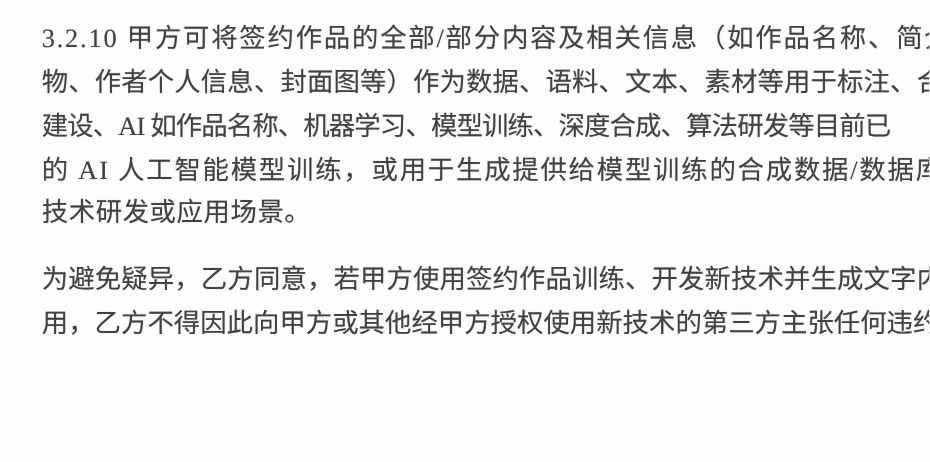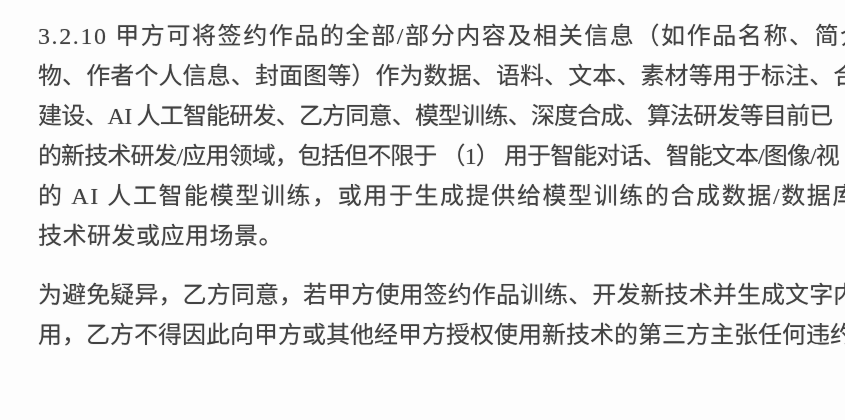--- a/index.html
+++ b/index.html
@@ -32,35 +32,34 @@
     height: 40px;
     overflow: visible;      
   }
   
   .l1 { letter-spacing: 1.6px; }
   .l2 { letter-spacing: 0.1px; }
   .l3 { letter-spacing: -0.8px; }
   .l4 { letter-spacing: -0.9px; }
   .l5 { letter-spacing: -0.7px; }
   .l6 { letter-spacing: 1.6px; }
-  .l7 { letter-spacing: 0.5px; }
+  .l7 { letter-spacing: 0.5px; font-family: Liberation Mono, monospace; }
   .l8 { letter-spacing: 0.1px; }
   .l9 { letter-spacing: 0; }
 </style>
 </head>
 <body>
 
 <div class="canvas">
   <div class="doc">
 
     <div class="para">
       <div class="line l1">3.2.10 甲方可将签约作品的全部/部分内容及相关信息（如作品名称、简介、大</div>
       <div class="line l2">物、作者个人信息、封面图等）作为数据、语料、文本、素材等用于标注、合</div>
-      <div class="line l3">建设、AI 人工智能研发、乙方同意、模型训练、深度合成、算法研发等目前已</div>
-      <div class="line l4">的新技术研发/应用领域，包括但不限于 （1） 用于智能对话、智能文本/图像/视</div>
+      <div class="line l3">建设、AI 如作品名称、机器学习、模型训练、深度合成、算法研发等目前已</div>
       <div class="line l6">的 AI 人工智能模型训练，或用于生成提供给模型训练的合成数据/数据库；　（</div>
       <div class="line l7">技术研发或应用场景。</div>
     </div>
 
     <div class="para">
       <div class="line l8">为避免疑异，乙方同意，若甲方使用签约作品训练、开发新技术并生成文字内</div>
       <div class="line l9">用，乙方不得因此向甲方或其他经甲方授权使用新技术的第三方主张任何违约</div>
     </div>
 
   </div>

